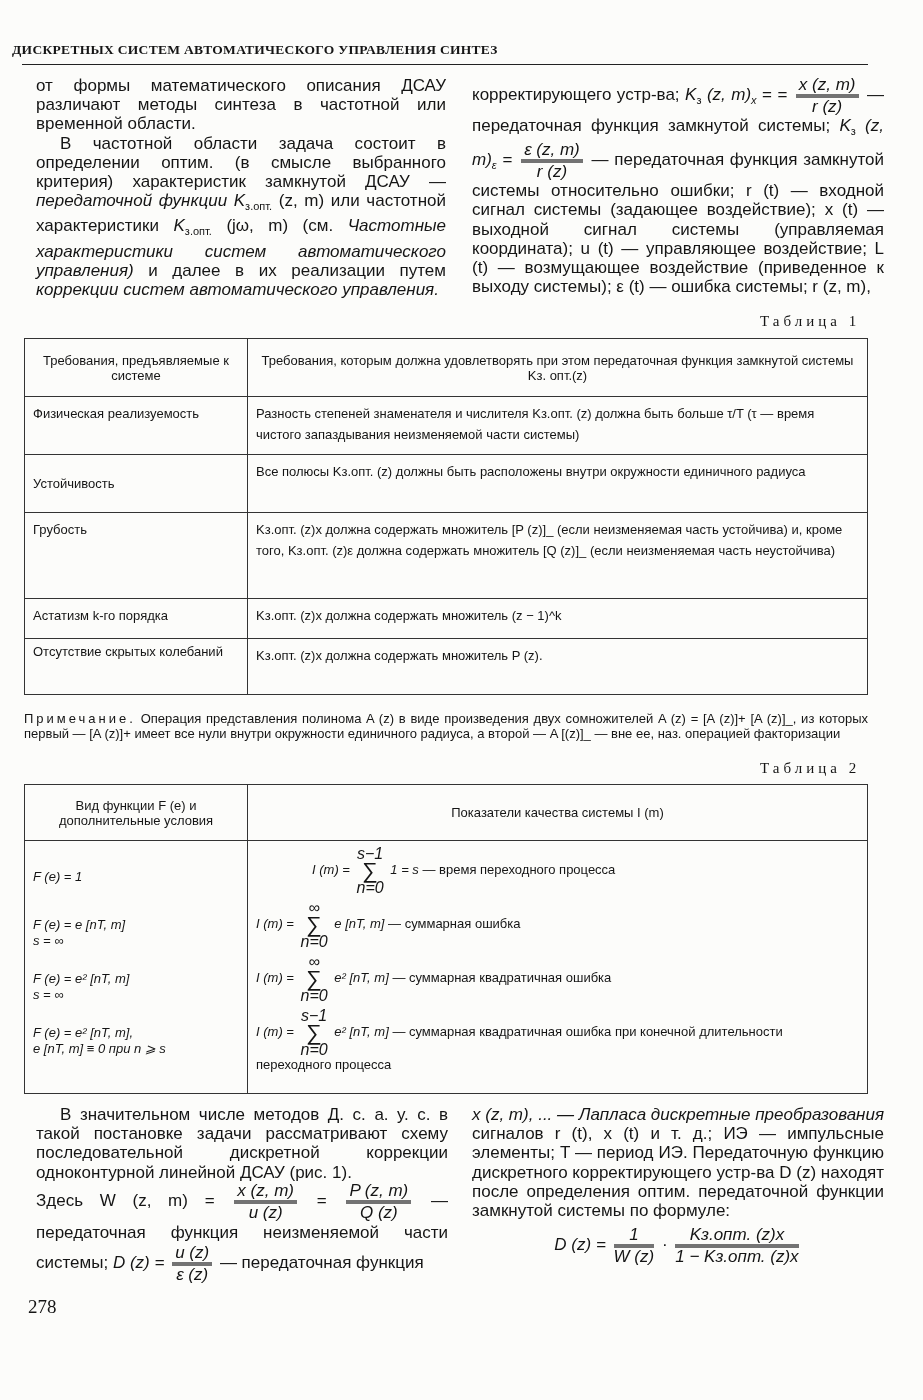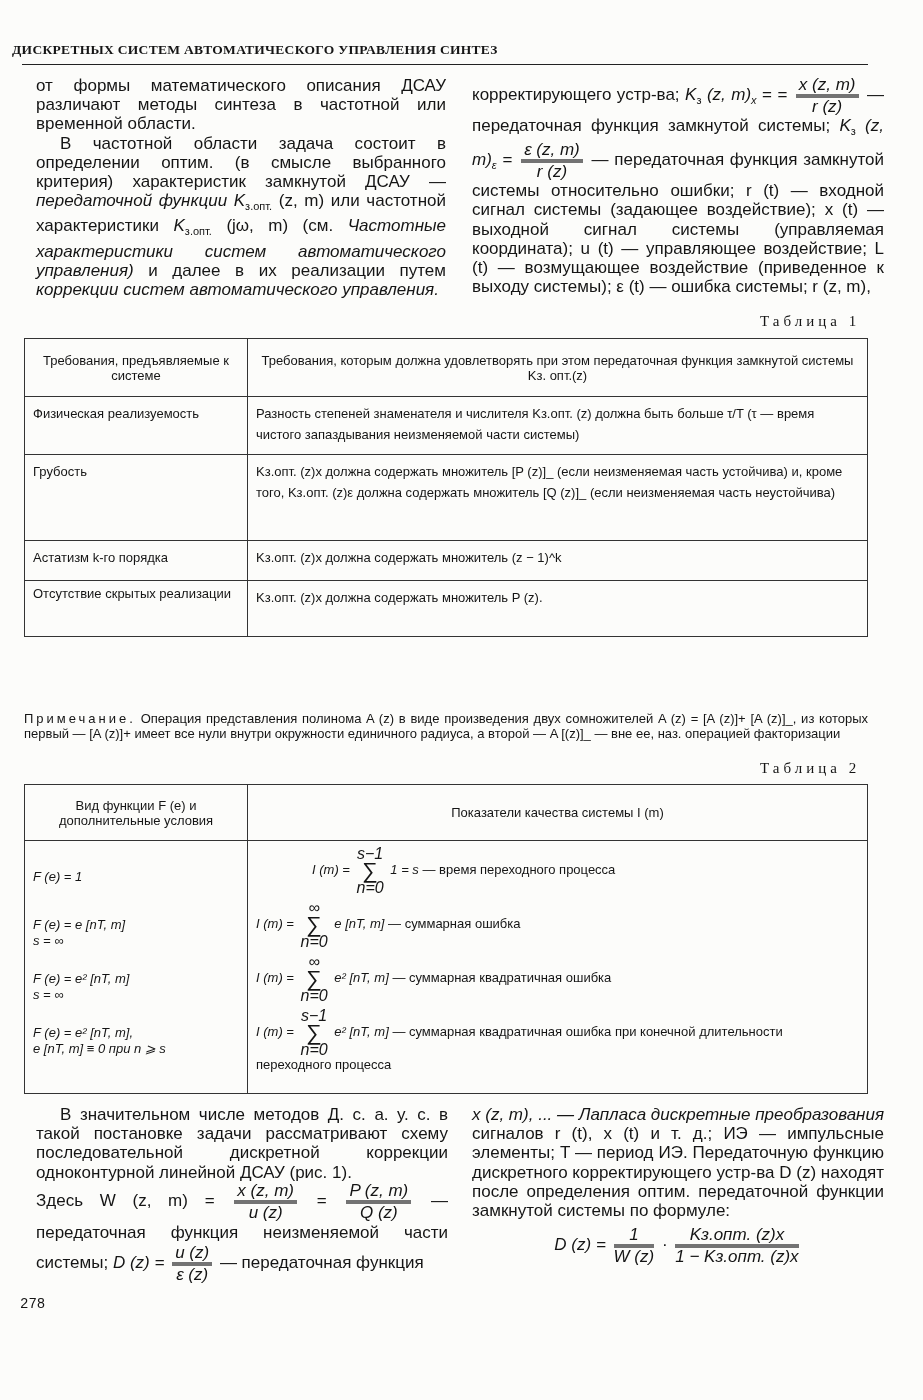--- a/index.html
+++ b/index.html
@@ -21,21 +21,21 @@
   .tbl td,.tbl th{border-top:1.5px solid #333;border-bottom:1.5px solid #333;vertical-align:top;padding:6px 8px;font-weight:normal;line-height:21px;}
   .tbl td.c1,.tbl th.c1{border-left:1.5px solid #333;border-right:1.5px solid #333;width:206px;}
   .tbl td.c2,.tbl th.c2{border-right:1.5px solid #333;}
   .tbl th{text-align:center;vertical-align:middle;line-height:15px;}
   .note{font-family:"Liberation Sans",sans-serif;font-size:13px;line-height:15px;text-align:justify;}
   .sp{letter-spacing:3px;}
   .sum{display:inline-block;vertical-align:middle;text-align:center;line-height:14px;margin:0 3px;}
   .sum .sg{display:block;font-size:22px;line-height:20px;}
   .sum .lim{display:block;font-size:16px;}
   .t2 td{line-height:16px;}
-  .pg{left:20px;top:1296px;font-size:14px;font-family:Liberation Mono, monospace;}
+  .pg{left:28px;top:1296px;font-size:19px;font-family:Liberation Serif, serif;}
 </style>
 </head>
 <body>
 
 <div class="abs hdr">ДИСКРЕТНЫХ СИСТЕМ АВТОМАТИЧЕСКОГО УПРАВЛЕНИЯ СИНТЕЗ</div>
 <div class="abs hdr-rule"></div>
 
 <div class="abs col" style="left:22px;top:76px;width:410px;">
   <p>от формы математического описания ДСАУ различают методы синтеза в частотной или временной области.</p>
   <p class="ind">
@@ -70,30 +70,34 @@
 <table class="tbl" style="top:338px;">
   <tbody>
       <tr style="height:58px;">
     <th class="c1">Требования, предъявляемые к системе</th>
     <th class="c2">Требования, которым должна удовлетворять при этом передаточная функция замкнутой системы Kз. опт.(z)</th>
   </tr>
   <tr style="height:58px;">
     <td class="c1">Физическая реализуемость</td>
     <td class="c2">Разность степеней знаменателя и числителя Kз.опт. (z) должна быть больше τ/T (τ — время чистого запаздывания неизменяемой части системы)</td>
   </tr>
+  <tr style="height:58px;">
+    <td class="c1" style="vertical-align:middle;">Устойчивость</td>
+    <td class="c2">Все полюсы Kз.опт. (z) должны быть расположены внутри окружности единичного радиуса</td>
+  </tr>
   <tr style="height:86px;">
     <td class="c1">Грубость</td>
     <td class="c2">Kз.опт. (z)x должна содержать множитель [P (z)]_ (если неизменяемая часть устойчива) и, кроме того, Kз.опт. (z)ε должна содержать множитель [Q (z)]_ (если неизменяемая часть неустойчива)</td>
   </tr>
   <tr style="height:40px;">
     <td class="c1">Астатизм k-го порядка</td>
     <td class="c2">Kз.опт. (z)x должна содержать множитель (z − 1)^k</td>
   </tr>
   <tr style="height:56px;">
-    <td class="c1" style="line-height:14px;">Отсутствие скрытых реализации</td>
+    <td class="c1" style="line-height:14px;">Отсутствие скрытых колебаний</td>
     <td class="c2">Kз.опт. (z)x должна содержать множитель P (z).</td>
   </tr>
 </tbody>
   </table>
 
 <div class="abs note" style="left:24px;top:711px;width:844px;">
   <span class="sp">Примечание.</span>
   <span>Операция представления полинома A (z) в виде произведения двух сомножителей A (z) = [A (z)]+ [A (z)]_, из которых первый — [A (z)]+ имеет все нули внутри окружности единичного радиуса, а второй — A [(z)]_ — вне ее, наз. операцией факторизации</span>
 </div>
 

